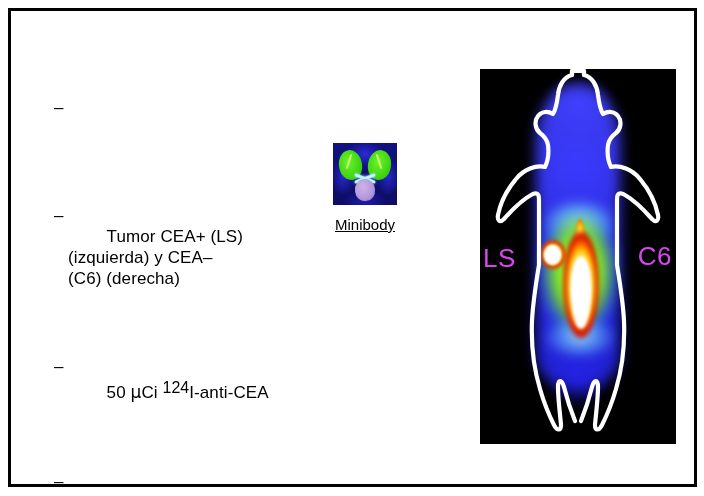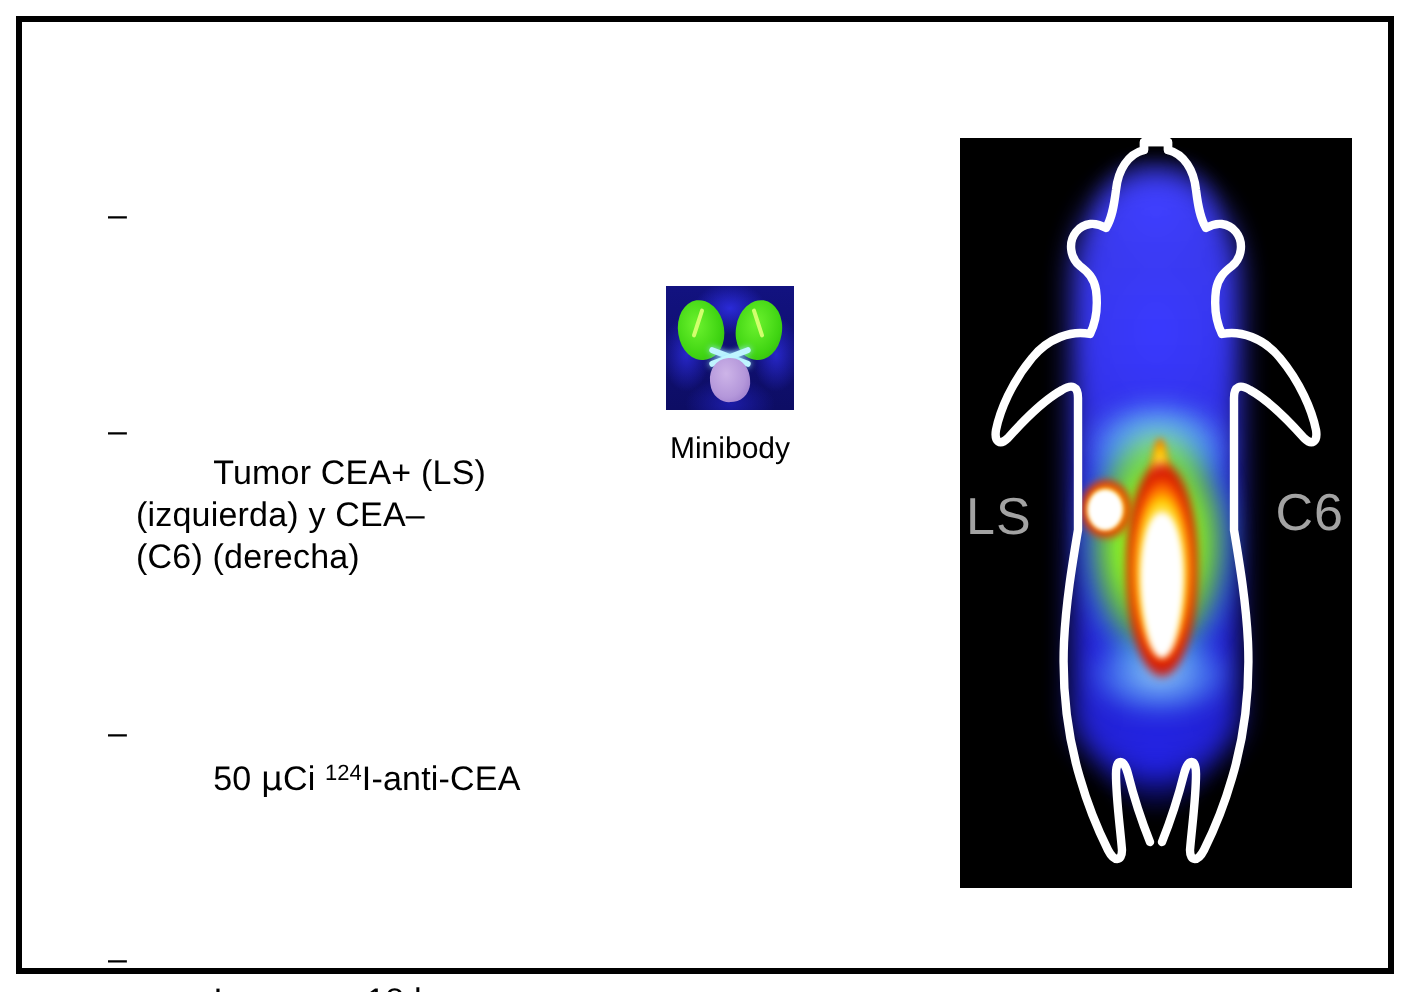--- a/index.html
+++ b/index.html
@@ -52,21 +52,21 @@
   }
   .bullet .dash {
     position: absolute;
     left: 0;
     top: 0;
   }
   .b1 { margin-bottom: 45px; }
   .b2 { margin-bottom: 46px; }
   .b3 { margin-bottom: 47px; }
   .sup {
-    font-size: 11px;
+    font-size: 16px;
     vertical-align: 5px;
     letter-spacing: 0;
   }
   .mu {
     font-family: "DejaVu Sans", sans-serif;
     font-size: 17px;
   }
 
   
   #minibody-figure {
@@ -131,20 +131,21 @@
     border-radius: 48% 48% 46% 46%;
     background: radial-gradient(ellipse at 42% 35%, #cdb4e8 0%, #b497da 58%, #8f6fc4 100%);
     transform: rotate(-6deg);
   }
   #minibody-caption {
     margin-top: 10px;
     text-align: center;
     font-size: 15px;
     line-height: 19px;
     color: #000000;
+    text-decoration: underline;
   }
 
   
   #pet-panel {
     position: absolute;
     left: 469px;
     top: 58px;
     width: 196px;
     height: 375px;
     background: #000000;
@@ -267,21 +268,21 @@
   }
 
   
   #pet-outline {
     position: absolute;
     inset: 0;
   }
 
   .pet-label {
     position: absolute;
-    color: #a3a3a3;
+    color: #d946ef;
     font-size: 26px;
     line-height: 26px;
     letter-spacing: .5px;
   }
   #pet-label-ls { left: 3px;   top: 176px; }
   #pet-label-c6 { right: 4px;  top: 174px; }
 </style>
 </head>
 <body>
 

